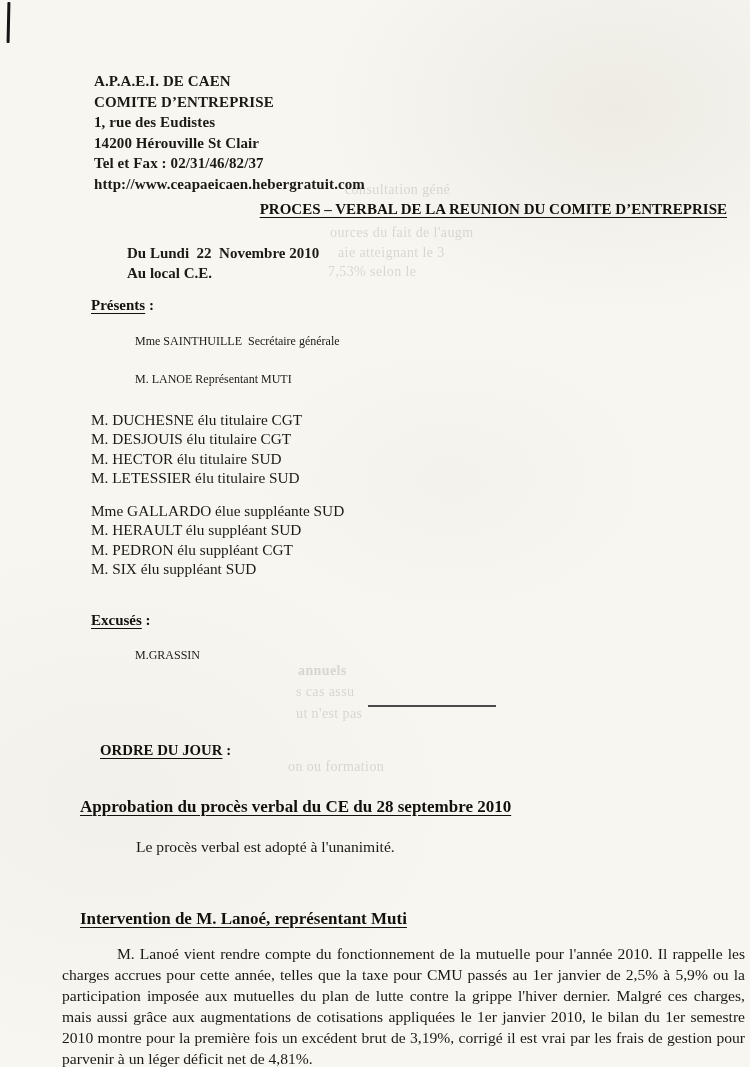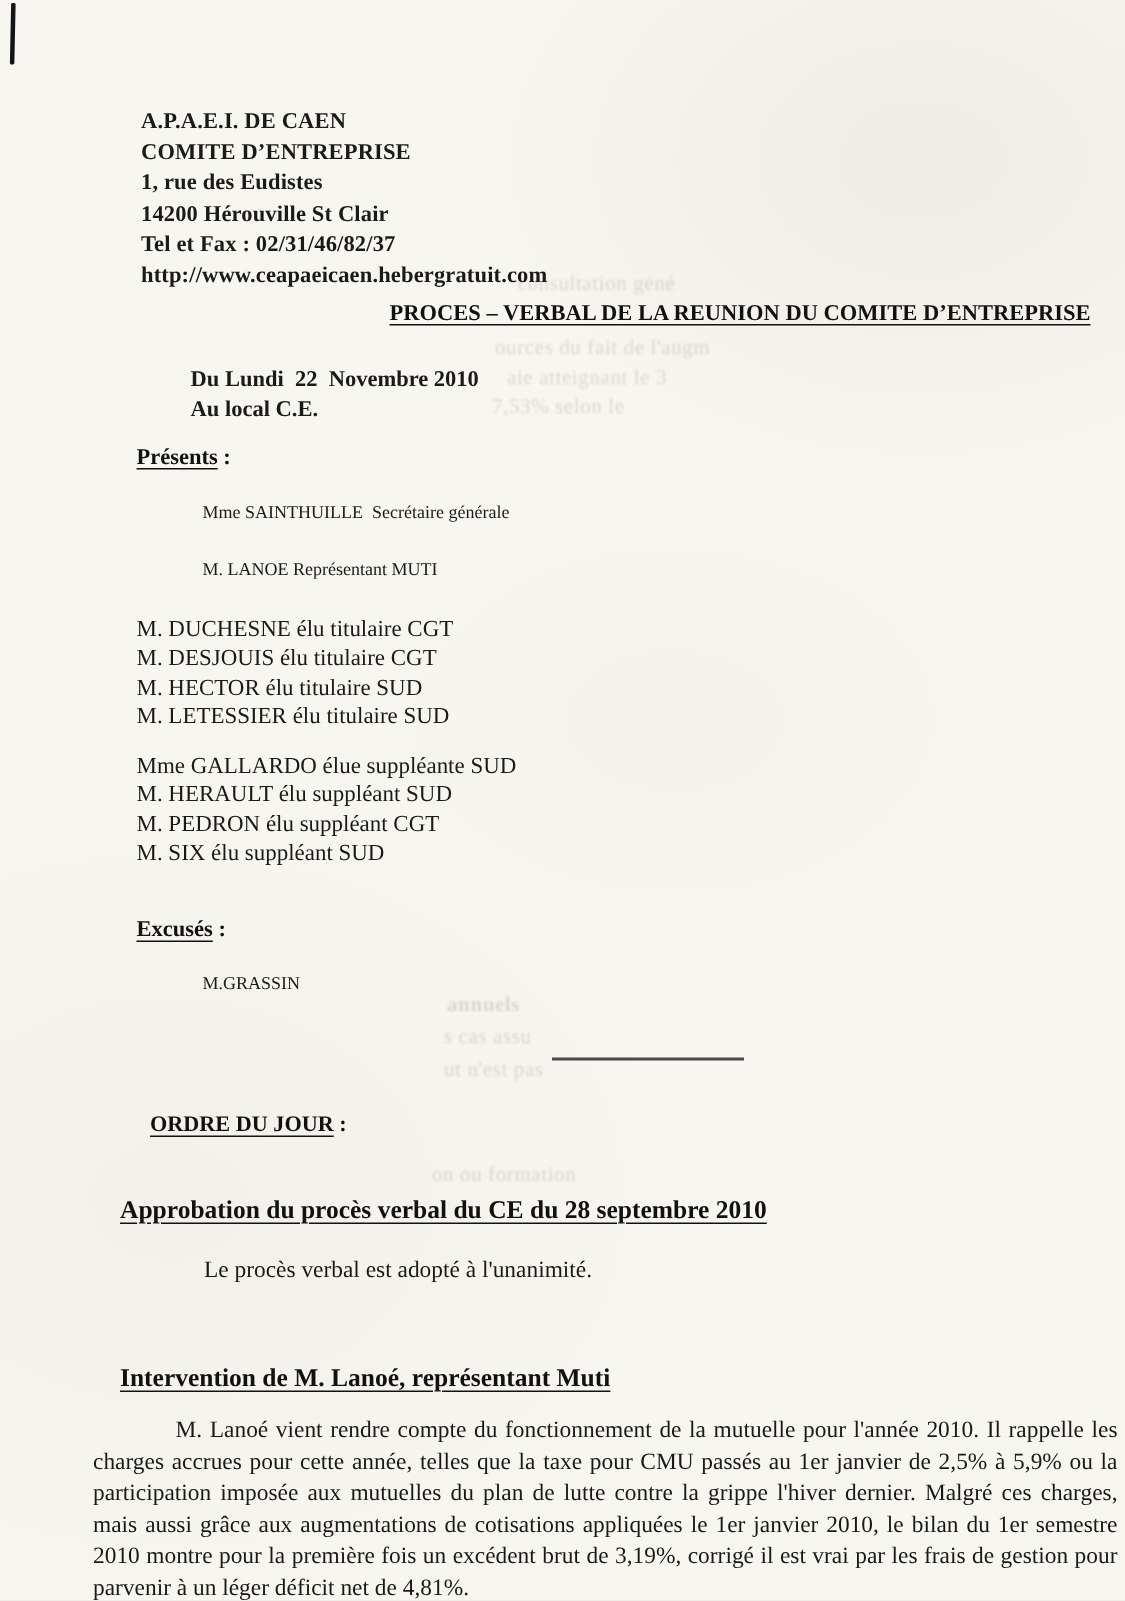--- a/index.html
+++ b/index.html
@@ -63,21 +63,21 @@
     letter-spacing: 0.4px;
     text-align: right;
   }
   .bt-0 { left: 345px; top: 182px; }
   .bt-1 { left: 330px; top: 225px; }
   .bt-2 { left: 338px; top: 245px; }
   .bt-3 { left: 328px; top: 264px; }
   .bt-4 { left: 298px; top: 663px; font-weight: bold; }
   .bt-5 { left: 296px; top: 684px; }
   .bt-6 { left: 296px; top: 706px; }
-  .bt-7 { left: 288px; top: 748px; margin-top: 28px; }
+  .bt-7 { left: 288px; top: 731px; margin-top: 28px; }
 </style>
 </head>
 <body>
 
 <div class="page">
 
   <div class="scan-mark"></div>
 
   <span class="bleed bt-0">consultation géné</span>
   <span class="bleed bt-1">ources du fait de l'augm</span>

